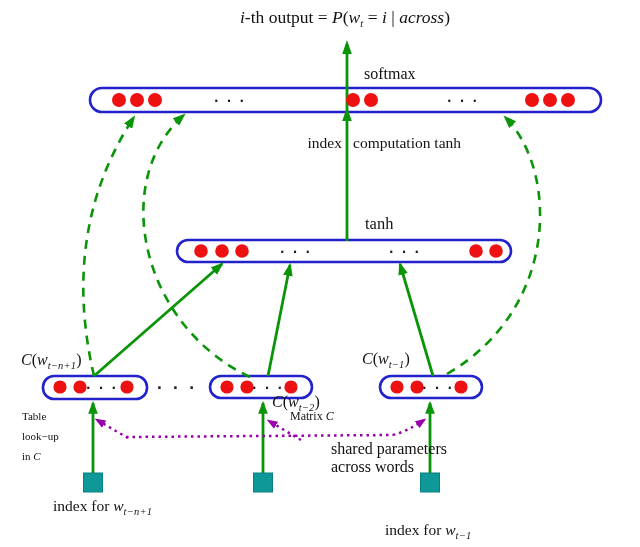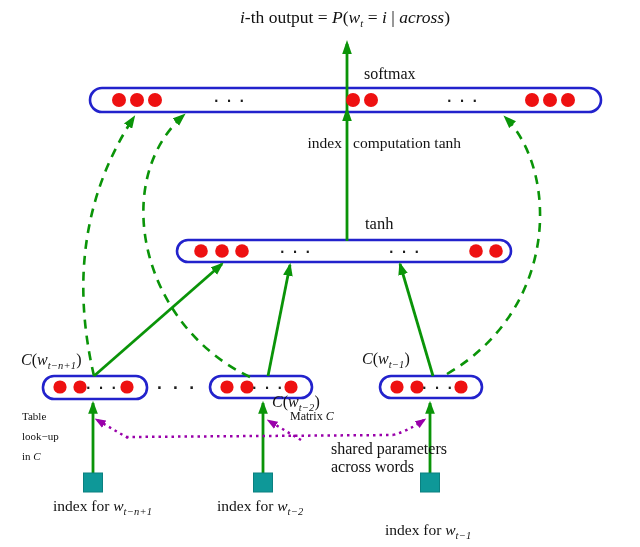--- a/index.html
+++ b/index.html
@@ -156,20 +156,17 @@
     <span>Matrix </span><span class="it">C</span>
   </div>
   <div class="lbl shared-lbl">
     <div>shared parameters</div>
     <div>across words</div>
   </div>
 
   <div class="lbl idx idx1">
     <span>index for </span><span class="it">w</span><span class="sub">t−n+1</span>
   </div>
-  <div class="lbl idx idx2">
-    <span>index for </span><span class="it">w</span><span class="sub">t−2</span>
-  </div>
   <div class="lbl idx idx3">
     <span>index for </span><span class="it">w</span><span class="sub">t−1</span>
   </div>
 
 </div>
 
 </body></html>

